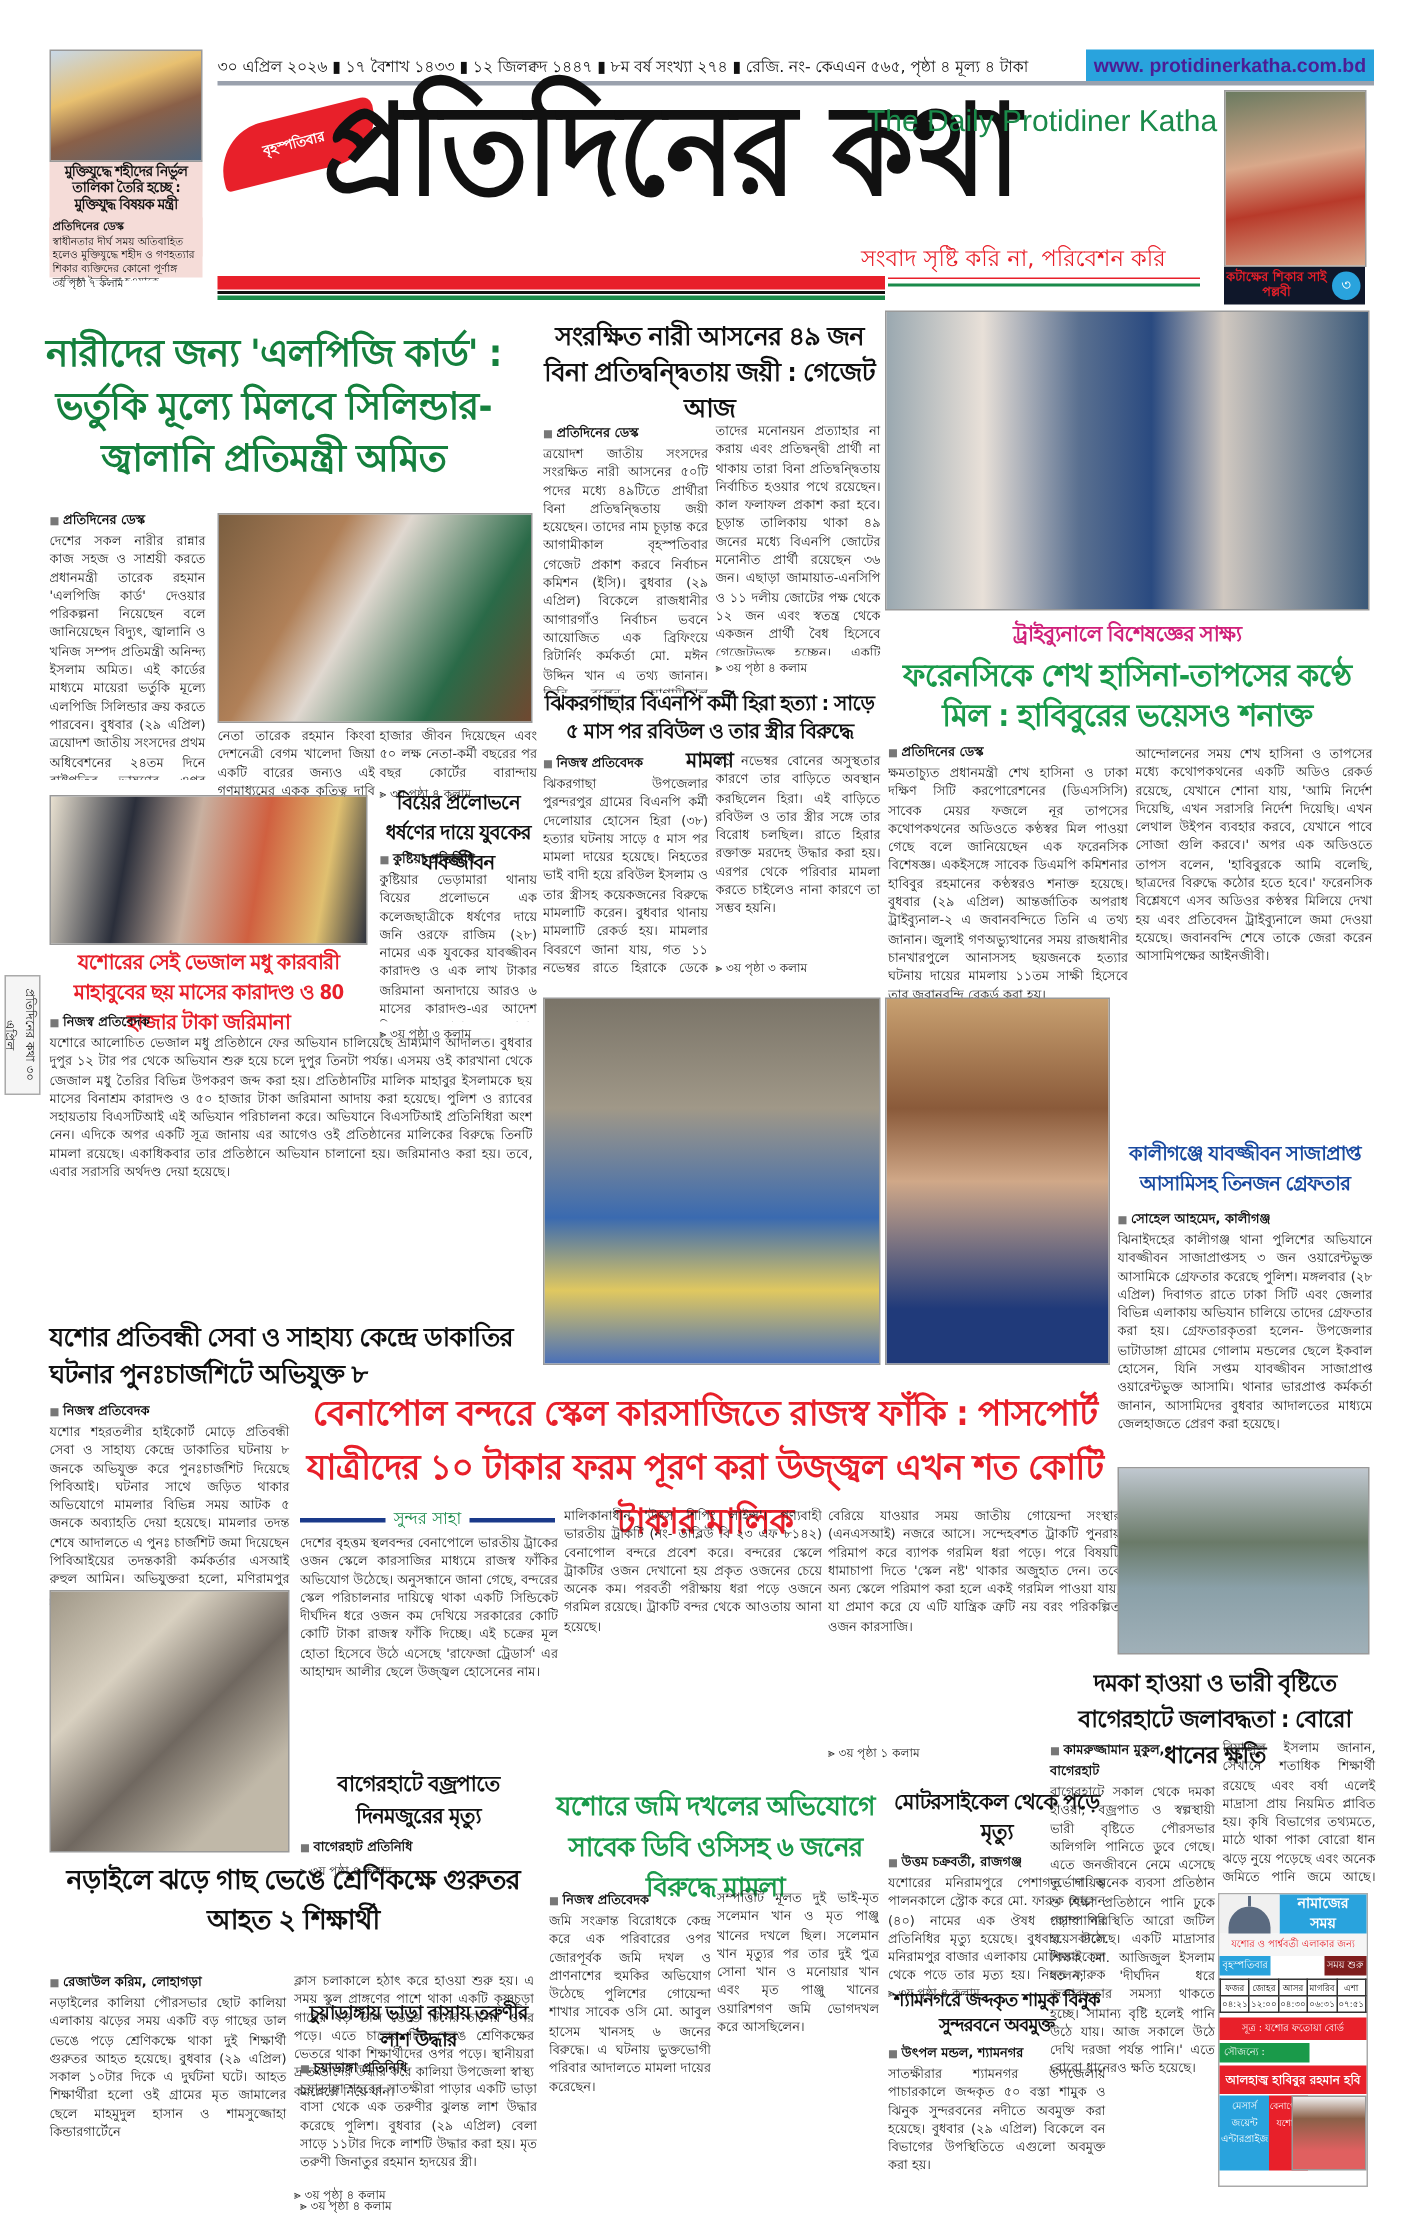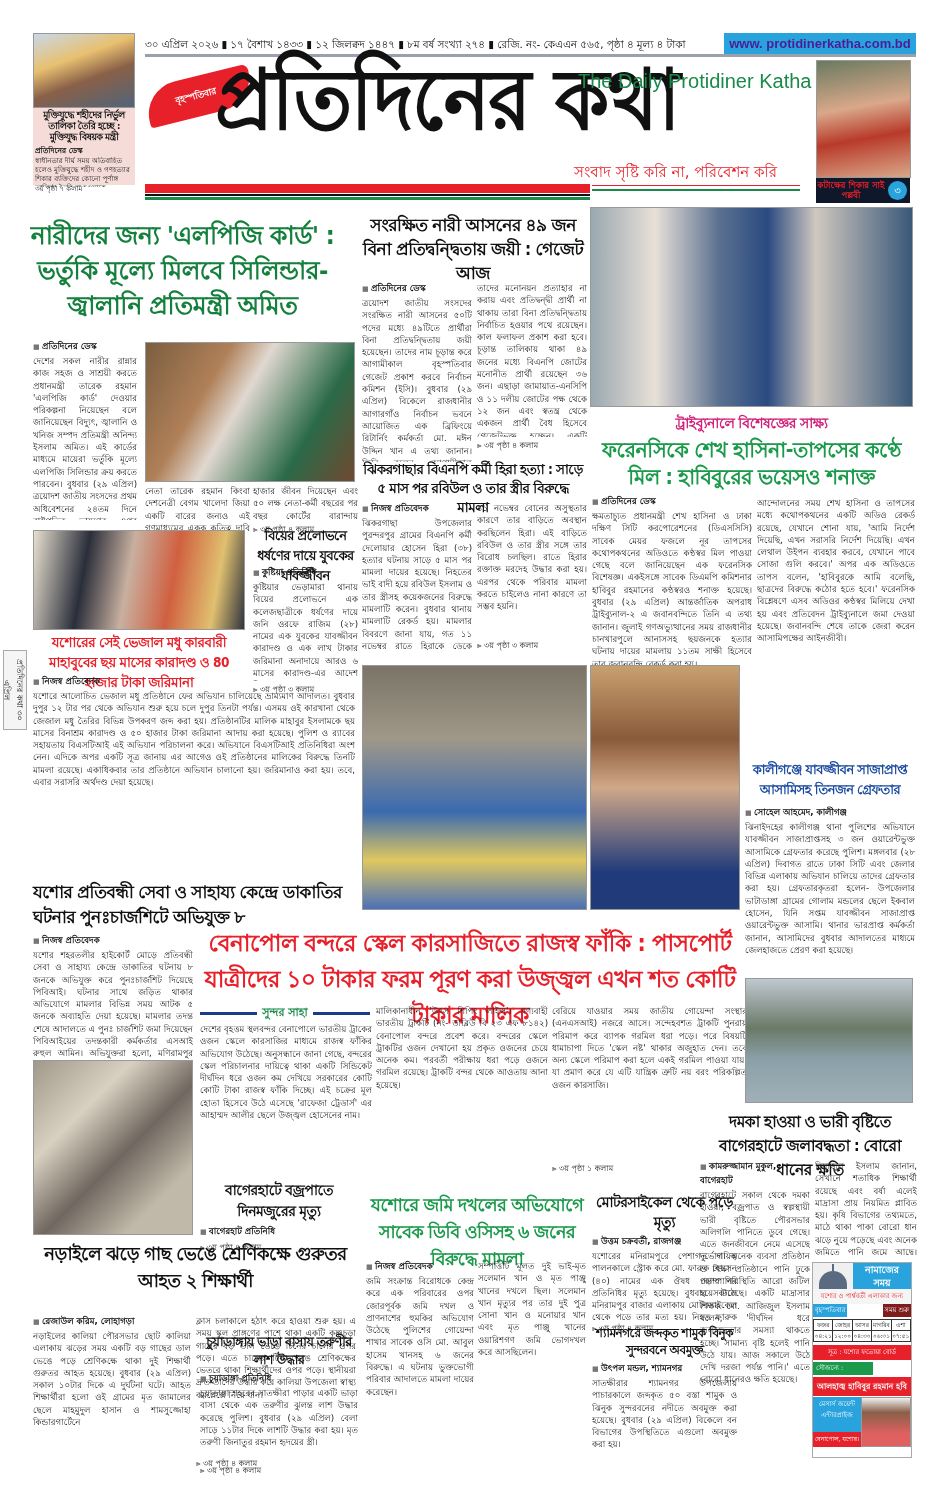--- a/index.html
+++ b/index.html
@@ -117,21 +117,21 @@
 
 <div class="abs hl" style="left:745px;top:760px;width:170px;font-size:13px;line-height:20px;color:#1a4aa0">কালীগঞ্জে যাবজ্জীবন সাজাপ্রাপ্ত আসামিসহ তিনজন গ্রেফতার</div>
 <div class="abs" style="left:745px;top:806px;width:170px">
   <div class="byline">সোহেল আহমেদ, কালীগঞ্জ</div>
   <div class="body-text" style="height:160px">ঝিনাইদহের কালীগঞ্জ থানা পুলিশের অভিযানে যাবজ্জীবন সাজাপ্রাপ্তসহ ৩ জন ওয়ারেন্টভুক্ত আসামিকে গ্রেফতার করেছে পুলিশ। মঙ্গলবার (২৮ এপ্রিল) দিবাগত রাতে ঢাকা সিটি এবং জেলার বিভিন্ন এলাকায় অভিযান চালিয়ে তাদের গ্রেফতার করা হয়। গ্রেফতারকৃতরা হলেন- উপজেলার ভাটাডাঙ্গা গ্রামের গোলাম মন্ডলের ছেলে ইকবাল হোসেন, যিনি সপ্তম যাবজ্জীবন সাজাপ্রাপ্ত ওয়ারেন্টভুক্ত আসামি। থানার ভারপ্রাপ্ত কর্মকর্তা জানান, আসামিদের বুধবার আদালতের মাধ্যমে জেলহাজতে প্রেরণ করা হয়েছে।</div>
 </div>
 
 <div class="abs hl" style="left:200px;top:925px;width:540px;font-size:23px;line-height:36px;color:#e8202a">বেনাপোল বন্দরে স্কেল কারসাজিতে রাজস্ব ফাঁকি : পাসপোর্ট যাত্রীদের ১০ টাকার ফরম পূরণ করা উজ্জ্বল এখন শত কোটি টাকার মালিক</div>
 <div class="abs" style="left:200px;top:1005px;width:170px;height:16px;display:flex;align-items:center;gap:5px">
   <span style="flex:1;height:3px;background:#1a3a8a"></span>
-  <span style="font-size:11px;font-weight:bold;color:#1a8a4a">সুন্দর সাহা</span>
+  <span style="font-size:11px;font-weight:normal;color:#1a8a4a">সুন্দর সাহা</span>
   <span style="flex:1;height:3px;background:#1a3a8a"></span>
 </div>
 <div class="abs body-text" style="left:200px;top:1023px;width:172px;height:120px">দেশের বৃহত্তম স্থলবন্দর বেনাপোলে ভারতীয় ট্রাকের ওজন স্কেলে কারসাজির মাধ্যমে রাজস্ব ফাঁকির অভিযোগ উঠেছে। অনুসন্ধানে জানা গেছে, বন্দরের স্কেল পরিচালনার দায়িত্বে থাকা একটি সিন্ডিকেট দীর্ঘদিন ধরে ওজন কম দেখিয়ে সরকারের কোটি কোটি টাকা রাজস্ব ফাঁকি দিচ্ছে। এই চক্রের মূল হোতা হিসেবে উঠে এসেছে 'রাফেজা ট্রেডার্স' এর আহাম্মদ আলীর ছেলে উজ্জ্বল হোসেনের নাম।</div>
 <div class="abs body-text" style="left:376px;top:1005px;width:172px;height:170px">মালিকানাধীন 'উৎস শিপিং লাইন্স'। পণ্যবাহী ভারতীয় ট্রাকটি (নং- ডাব্লিউ বি ২৩ এফ ৮১৪২) বেনাপোল বন্দরে প্রবেশ করে। বন্দরের স্কেলে ট্রাকটির ওজন দেখানো হয় প্রকৃত ওজনের চেয়ে অনেক কম। পরবর্তী পরীক্ষায় ধরা পড়ে ওজনে গরমিল রয়েছে। ট্রাকটি বন্দর থেকে আওতায় আনা হয়েছে।</div>
 <div class="abs" style="left:552px;top:1005px;width:195px">
   <div class="body-text" style="height:155px">বেরিয়ে যাওয়ার সময় জাতীয় গোয়েন্দা সংস্থার (এনএসআই) নজরে আসে। সন্দেহবশত ট্রাকটি পুনরায় পরিমাপ করে ব্যাপক গরমিল ধরা পড়ে। পরে বিষয়টি ধামাচাপা দিতে 'স্কেল নষ্ট' থাকার অজুহাত দেন। তবে অন্য স্কেলে পরিমাপ করা হলে একই গরমিল পাওয়া যায়, যা প্রমাণ করে যে এটি যান্ত্রিক ত্রুটি নয় বরং পরিকল্পিত ওজন কারসাজি।</div>
   <div class="cont">৩য় পৃষ্ঠা ১ কলাম</div>
 </div>
 
 <div class="abs photo" style="left:745px;top:978px;width:168px;height:125px;background:linear-gradient(180deg,#c0c8d0,#6a7a68 40%,#8aa0a8 65%,#a0b0b8)"></div>
@@ -217,19 +217,19 @@
       <td style="border:1px solid #333">০৪:৩০</td>
       <td style="border:1px solid #333">০৬:৩১</td>
       <td style="border:1px solid #333">০৭:৫১</td>
     </tr>
   </tbody>
     </table>
   <div style="margin-top:3px;background:#e8202a;color:#fff;font-size:6.5px;text-align:center;padding:2px 0">সূত্র : যশোর ফতোয়া বোর্ড</div>
   <div style="margin-top:2px;width:60px;background:#1a9a4a;color:#fff;font-size:6.5px;padding:1px 3px">সৌজন্যে :</div>
   <div style="margin-top:2px;background:#e8202a;color:#fff;font-size:8px;font-weight:bold;text-align:center;padding:3px 0">আলহাজ্ব হাবিবুর রহমান হবি</div>
   <div style="display:flex;height:50px;margin-top:1px">
-    <div style="width:48px;display:flex;flex-direction:column">
+    <div style="width:48px;display:flex;flex-direction:row">
       <div style="flex:1;background:#29a3dd;color:#fff;font-size:6.5px;text-align:center;padding:2px 1px">মেসার্স জয়েন্ট এন্টারপ্রাইজ</div>
       <div style="background:#e8202a;color:#fff;font-size:6px;text-align:center;padding:2px 0">বেনাপোল, যশোর।</div>
     </div>
     <div class="photo" style="flex:1;background:linear-gradient(180deg,#f0f0f0,#8a6048 30%,#e06060 75%)"></div>
   </div>
 </div>
 
 </body></html>

